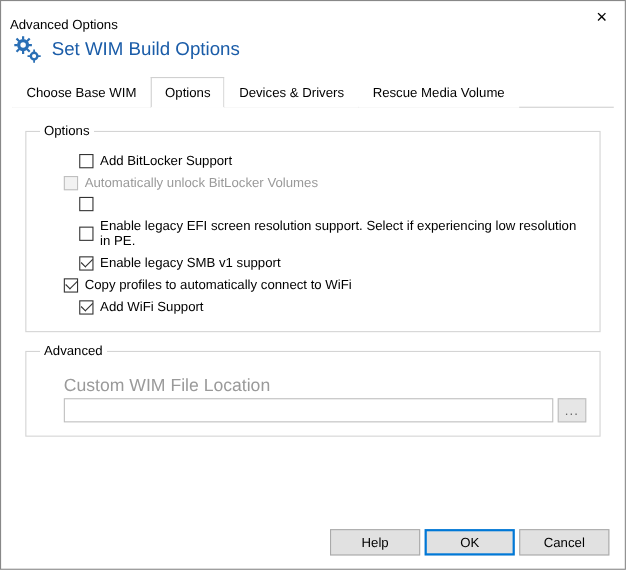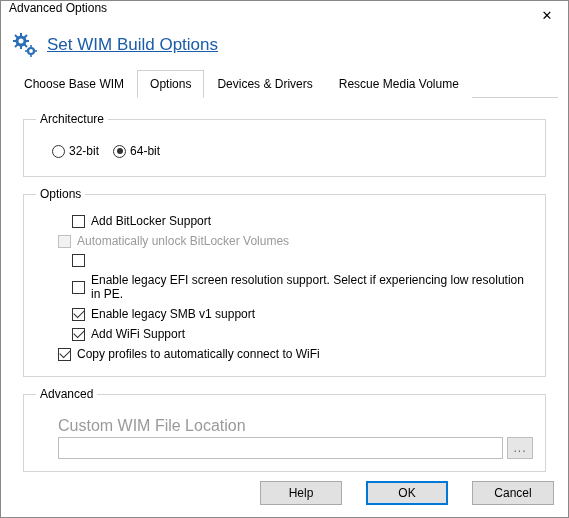--- a/index.html
+++ b/index.html
@@ -8,21 +8,21 @@
     font-size: 12px;
     background: #fff;
     width: 569px;
     height: 518px;
     border: 1px solid #888;
     position: relative;
   }
   .titlebar {
     display: flex;
     justify-content: space-between;
-    align-items: flex-start;
+    align-items: flex-end;
     height: 28px;
     padding: 0 0 0 8px;
     font-size: 12px;
   }
   .close-btn {
     width: 42px;
     height: 28px;
     display: flex;
     align-items: center;
     justify-content: center;
@@ -32,21 +32,20 @@
   .header {
     display: flex;
     align-items: center;
     padding: 2px 10px 10px 10px;
     gap: 8px;
   }
   .header-title {
     color: #1a5ca8;
     font-size: 17px;
     font-weight: 400;
-    text-decoration: underline;
   }
   .gears-icon svg { display: block; }
   .tabs-wrap {
     margin: 0 10px;
     border-bottom: 1px solid #d0d0d0;
     display: flex;
   }
   .tab {
     padding: 6px 12px;
     border: 1px solid transparent;
@@ -159,21 +158,21 @@
     display: flex; align-items: center; justify-content: center;
     cursor: pointer;
     color: #666;
     letter-spacing: 1px;
   }
   .button-row {
     position: absolute;
     bottom: 12px;
     right: 14px;
     display: flex;
-    gap: 24px;
+    gap: 4px;
   }
   .btn {
     min-width: 82px;
     height: 24px;
     border: 1px solid #aaa;
     background: #e1e1e1;
     font-size: 12px;
     cursor: pointer;
   }
   .btn.primary {
@@ -221,35 +220,20 @@
 
 <div class="tabs-wrap">
   <div class="tab">Choose Base WIM</div>
   <div class="tab active">Options</div>
   <div class="tab">Devices &amp; Drivers</div>
   <div class="tab">Rescue Media Volume</div>
 </div>
 
 <div class="content">
 
-  <fieldset>
-    <legend>Architecture</legend>
-    <div class="radio-row">
-      <label class="radio">
-        <span class="radio-circle"></span>
-        <span>32-bit</span>
-      </label>
-      <label class="radio selected">
-        <span class="radio-circle">
-            <span class="radio-dot"></span>
-          </span>
-        <span>64-bit</span>
-      </label>
-    </div>
-  </fieldset>
 
   <fieldset>
     <legend>Options</legend>
 
     <div class="check-row">
       <span class="checkbox"></span>
       <span>Add BitLocker Support</span>
     </div>
     <div class="check-row indent">
       <span class="checkbox disabled"></span>
@@ -259,27 +243,27 @@
       <span class="checkbox"></span>
     </div>
     <div class="check-row">
       <span class="checkbox"></span>
       <span>Enable legacy EFI screen resolution support.  Select if experiencing low resolution in PE.</span>
     </div>
     <div class="check-row">
       <span class="checkbox checked"></span>
       <span>Enable legacy SMB v1 support</span>
     </div>
-    <div class="check-row">
-      <span class="checkbox checked"></span>
-      <span>Add WiFi Support</span>
-    </div>
     <div class="check-row indent">
       <span class="checkbox checked"></span>
       <span>Copy profiles to automatically connect to WiFi</span>
+    </div>
+    <div class="check-row">
+      <span class="checkbox checked"></span>
+      <span>Add WiFi Support</span>
     </div>
   </fieldset>
 
   <fieldset>
     <legend>Advanced</legend>
     <div class="field-label">Custom WIM File Location</div>
     <div class="input-row">
       <input class="text-input" type="text" value="" style="">
       <div class="browse-btn">...</div>
     </div>

